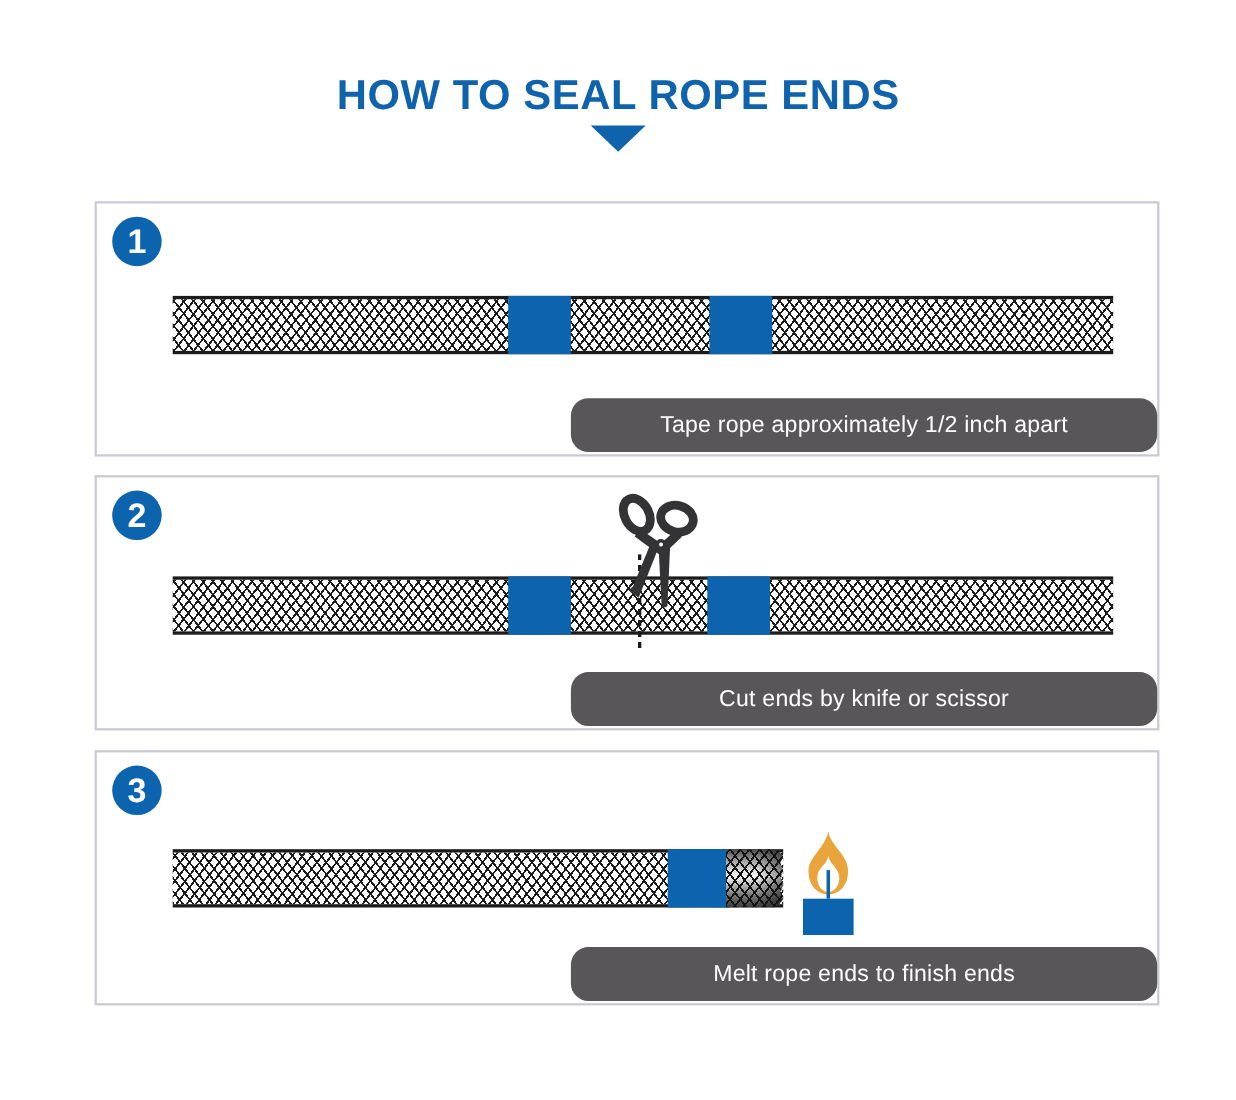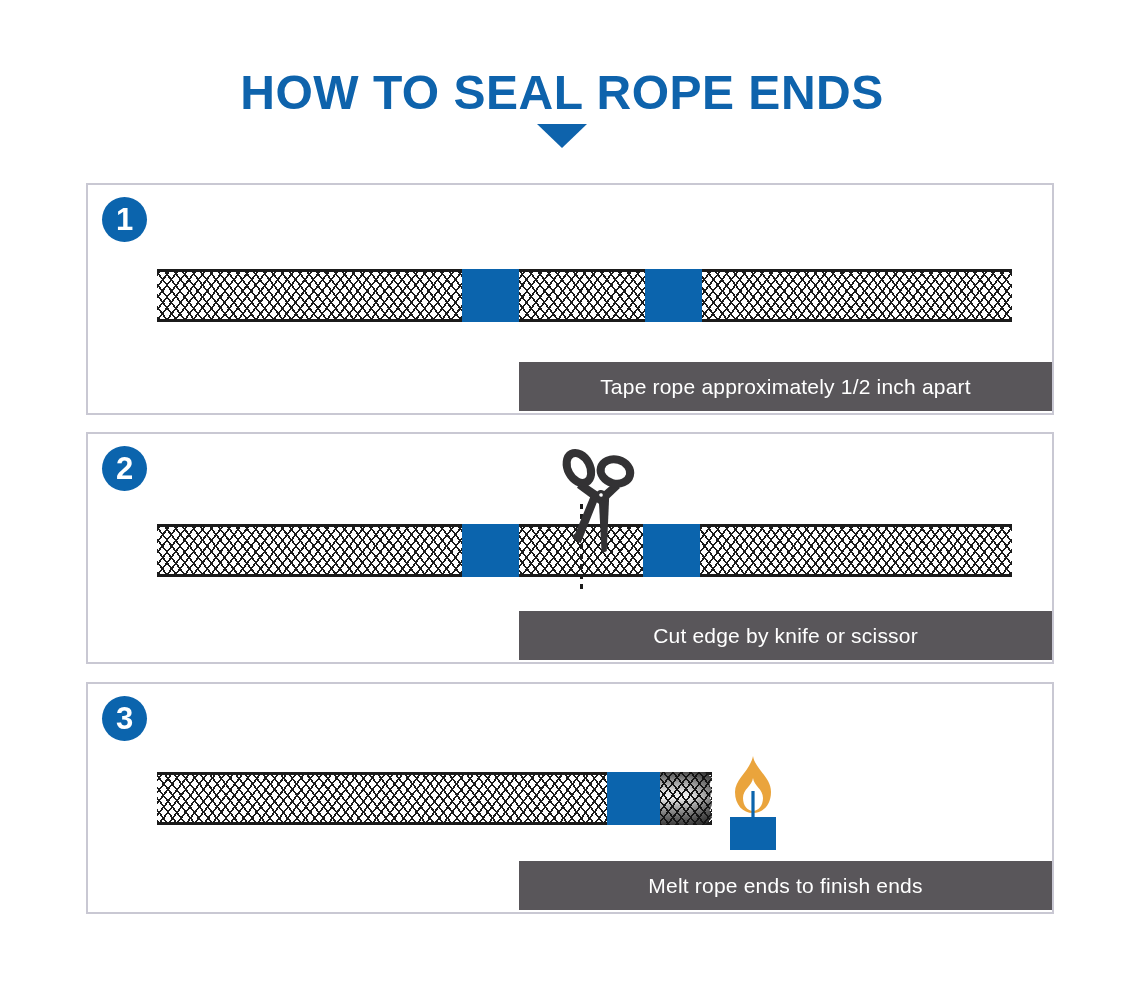--- a/index.html
+++ b/index.html
@@ -3,21 +3,21 @@
 <meta charset="utf-8">
 <style>
   html,body{margin:0;padding:0;background:#fff;}
   .stage{
     position:relative;width:1124px;height:1000px;background:#fff;overflow:hidden;
     font-family:"Liberation Sans",sans-serif;
   }
   
   .header{position:absolute;top:68px;left:0;width:1124px;text-align:center;}
   .title{
-    margin:0;color:#0e63ac;font-size:48px;line-height:1.05;font-weight:900;
+    margin:0;color:#0e63ac;font-size:38px;line-height:1.05;font-weight:900;
     letter-spacing:.5px;white-space:nowrap;
   }
   .down-arrow{
     width:0;height:0;margin:6px auto 0 auto;
     border-left:25px solid transparent;border-right:25px solid transparent;
     border-top:24px solid #0e63ac;
   }
   
   .panel{
     position:absolute;left:86px;width:968px;height:232px;
@@ -51,20 +51,21 @@
       repeating-linear-gradient(-52deg,#141414 0 1.6px,transparent 1.6px 6.6px,#141414 6.6px 8.2px,transparent 8.2px 14px),
       linear-gradient(90deg,rgba(0,0,0,0) 55%,rgba(0,0,0,.45) 100%),
       linear-gradient(180deg,#4a4a4a 0%,#9a9a9a 18%,#e3e3e3 38%,#f2f2f2 48%,#b5b5b5 62%,#6f6f6f 82%,#3a3a3a 100%);
     clip-path:polygon(0 0,86% 0,93% 5%,100% 12%,95% 24%,100% 36%,96% 50%,100% 62%,95% 74%,100% 86%,92% 95%,84% 100%,0 100%);
   }
   
   .caption{
     position:absolute;left:431px;right:0;bottom:2px;height:49px;background:#59565a;
     color:#fff;font-size:21px;display:flex;align-items:center;justify-content:center;
     letter-spacing:.2px;
+    border-radius:16px;
   }
   
   .cut-line{
     position:absolute;left:492px;top:70px;width:3px;height:86px;
     background-image:repeating-linear-gradient(180deg,#1b1b1b 0 5px,transparent 5px 10px);
   }
   .scissors{position:absolute;left:447px;top:3px;}
   
   .candle{position:absolute;left:636px;top:71px;}
 </style>
@@ -104,21 +105,21 @@
         <path d="M50,40 L69,60 L62,66 L44,46 Z"></path>
         <path d="M82,48 L64,58 L68,66 L86,55 Z"></path>
 
         <ellipse cx="50" cy="27" rx="11" ry="16" fill="none" stroke="#333234" stroke-width="8" transform="rotate(-16 50 27)"></ellipse>
         <ellipse cx="85" cy="38" rx="15" ry="12" fill="none" stroke="#333234" stroke-width="8" transform="rotate(27 85 38)"></ellipse>
 
         <circle cx="66" cy="58" r="5" fill="#333234"></circle>
         <circle cx="66" cy="58" r="1.8" fill="#ffffff"></circle>
       </g>
     </svg>
-    <div class="caption">Cut edge by knife or scissor</div>
+    <div class="caption">Cut ends by knife or scissor</div>
   </section>
 
   <section class="panel panel3">
     <div class="step-badge">3</div>
     <div class="rope rope-short">
       <div class="tape" style="left:450px"></div>
       <div class="melted"></div>
     </div>
     <svg class="candle" width="58" height="95" viewBox="0 0 58 95" aria-hidden="true">
 

